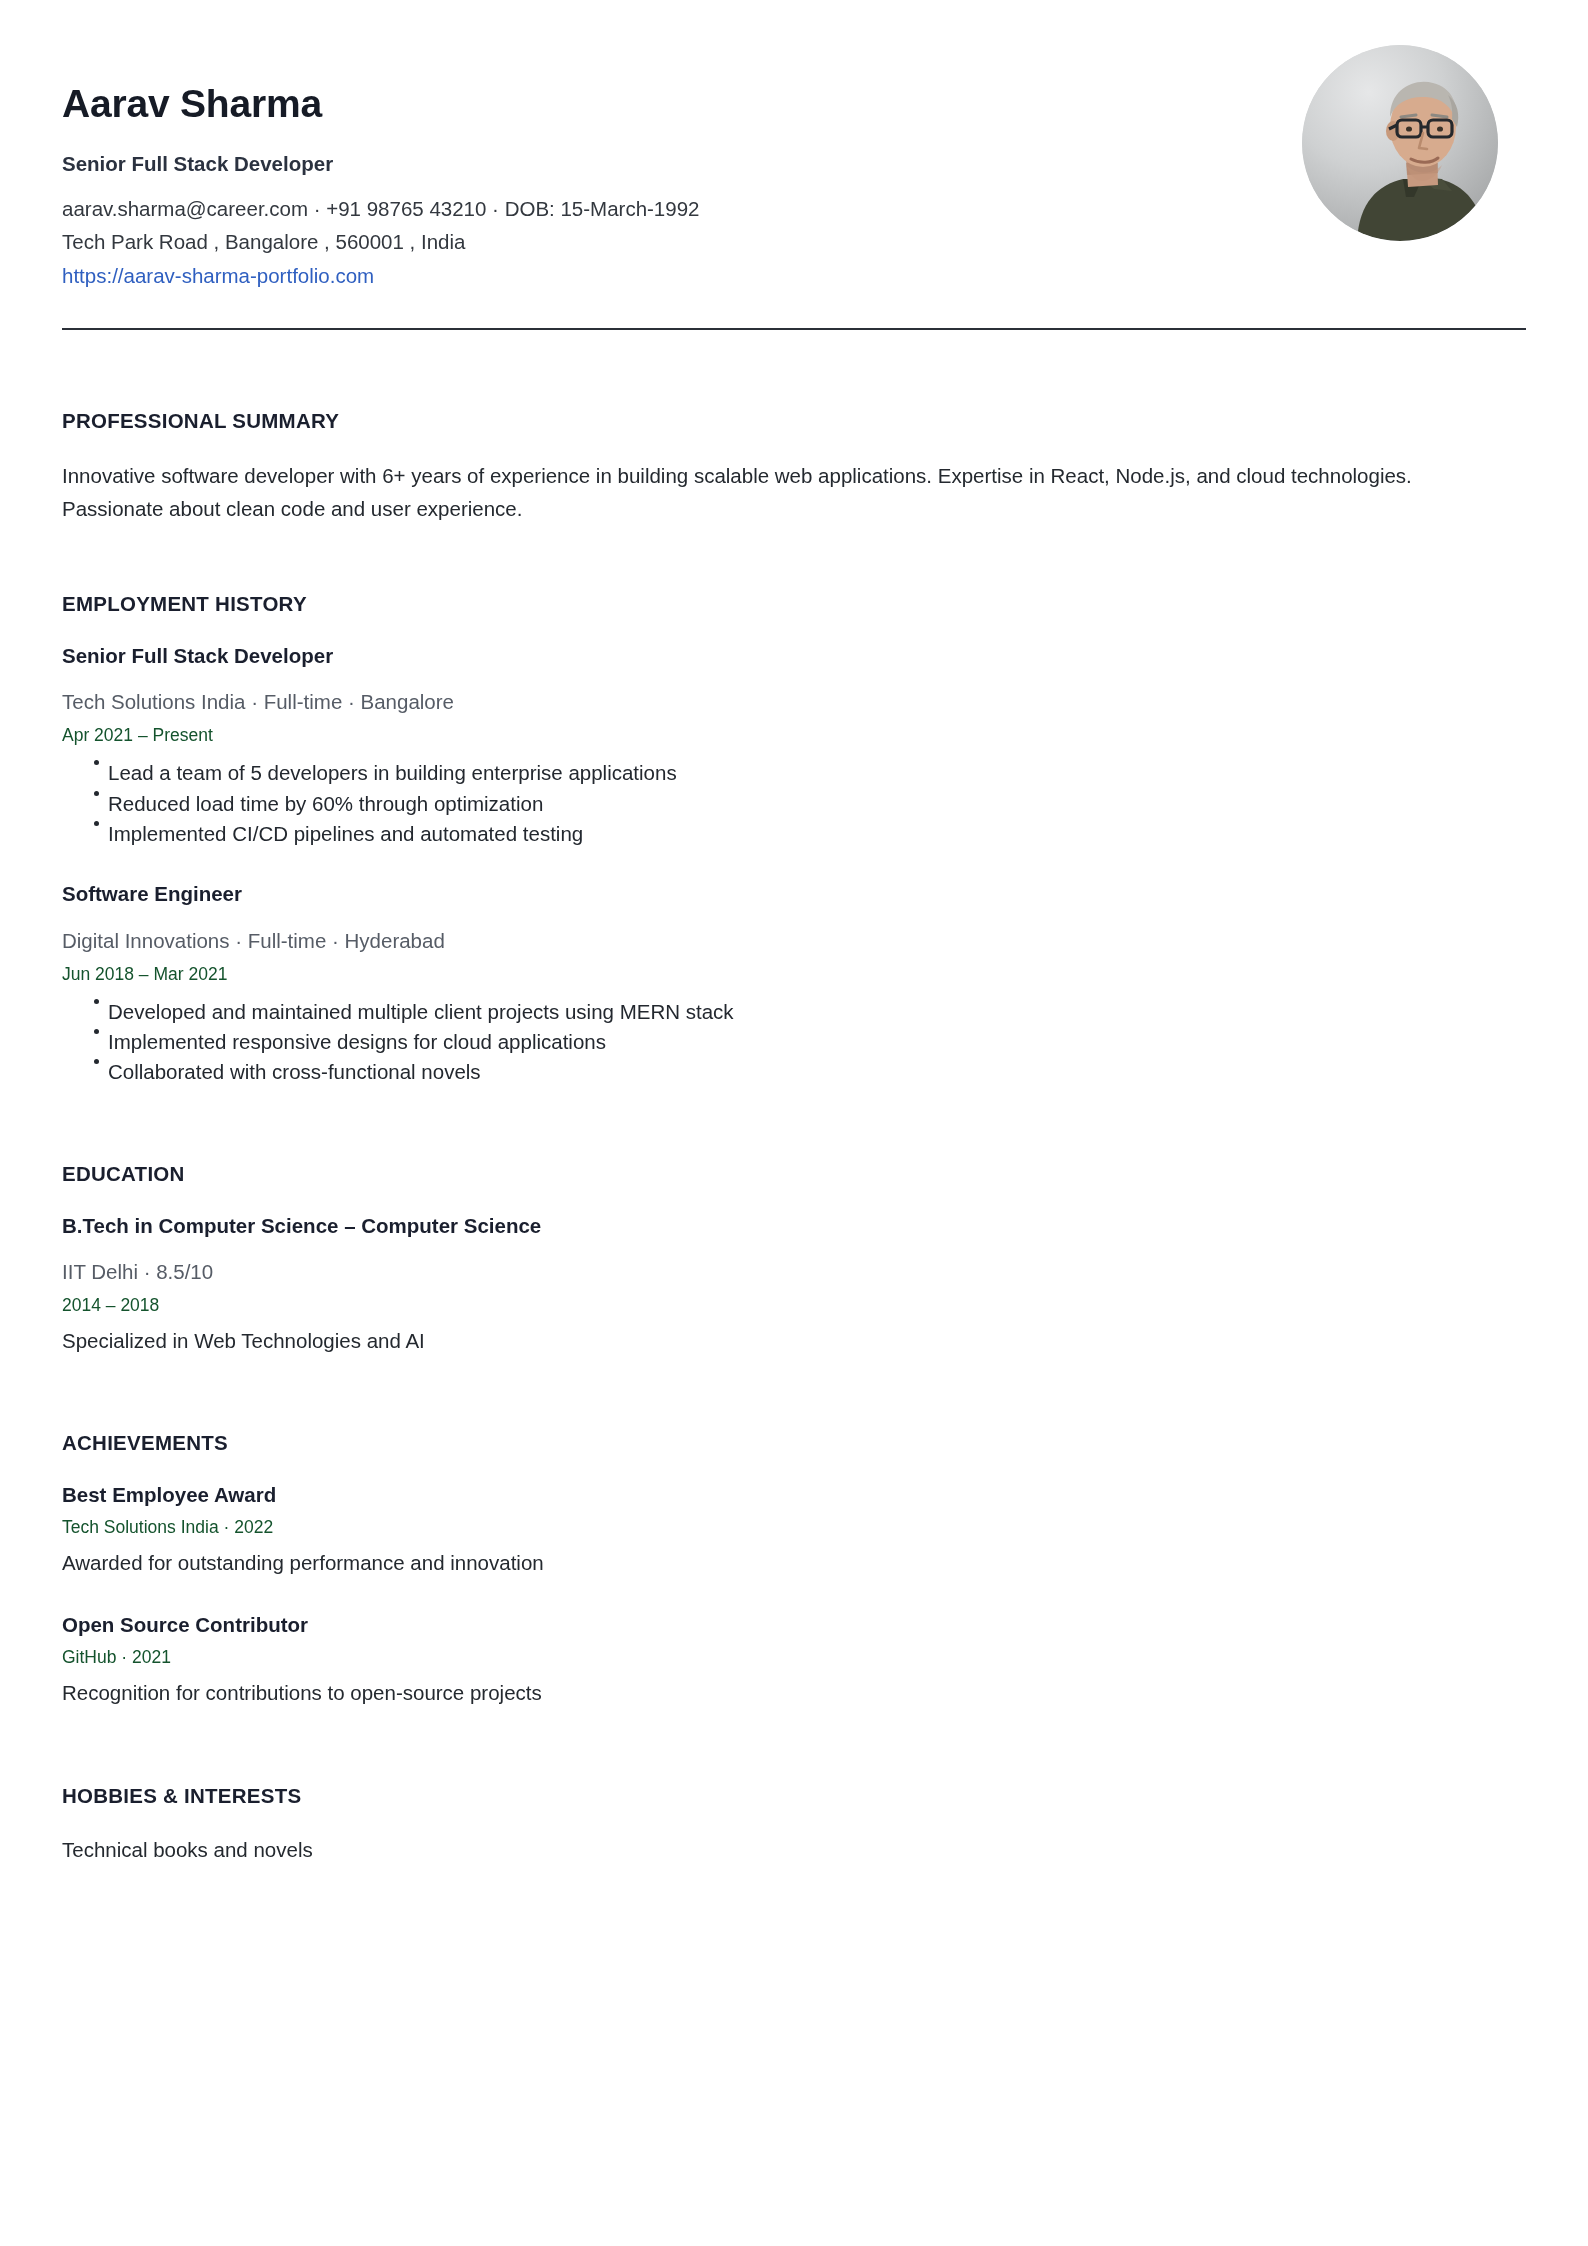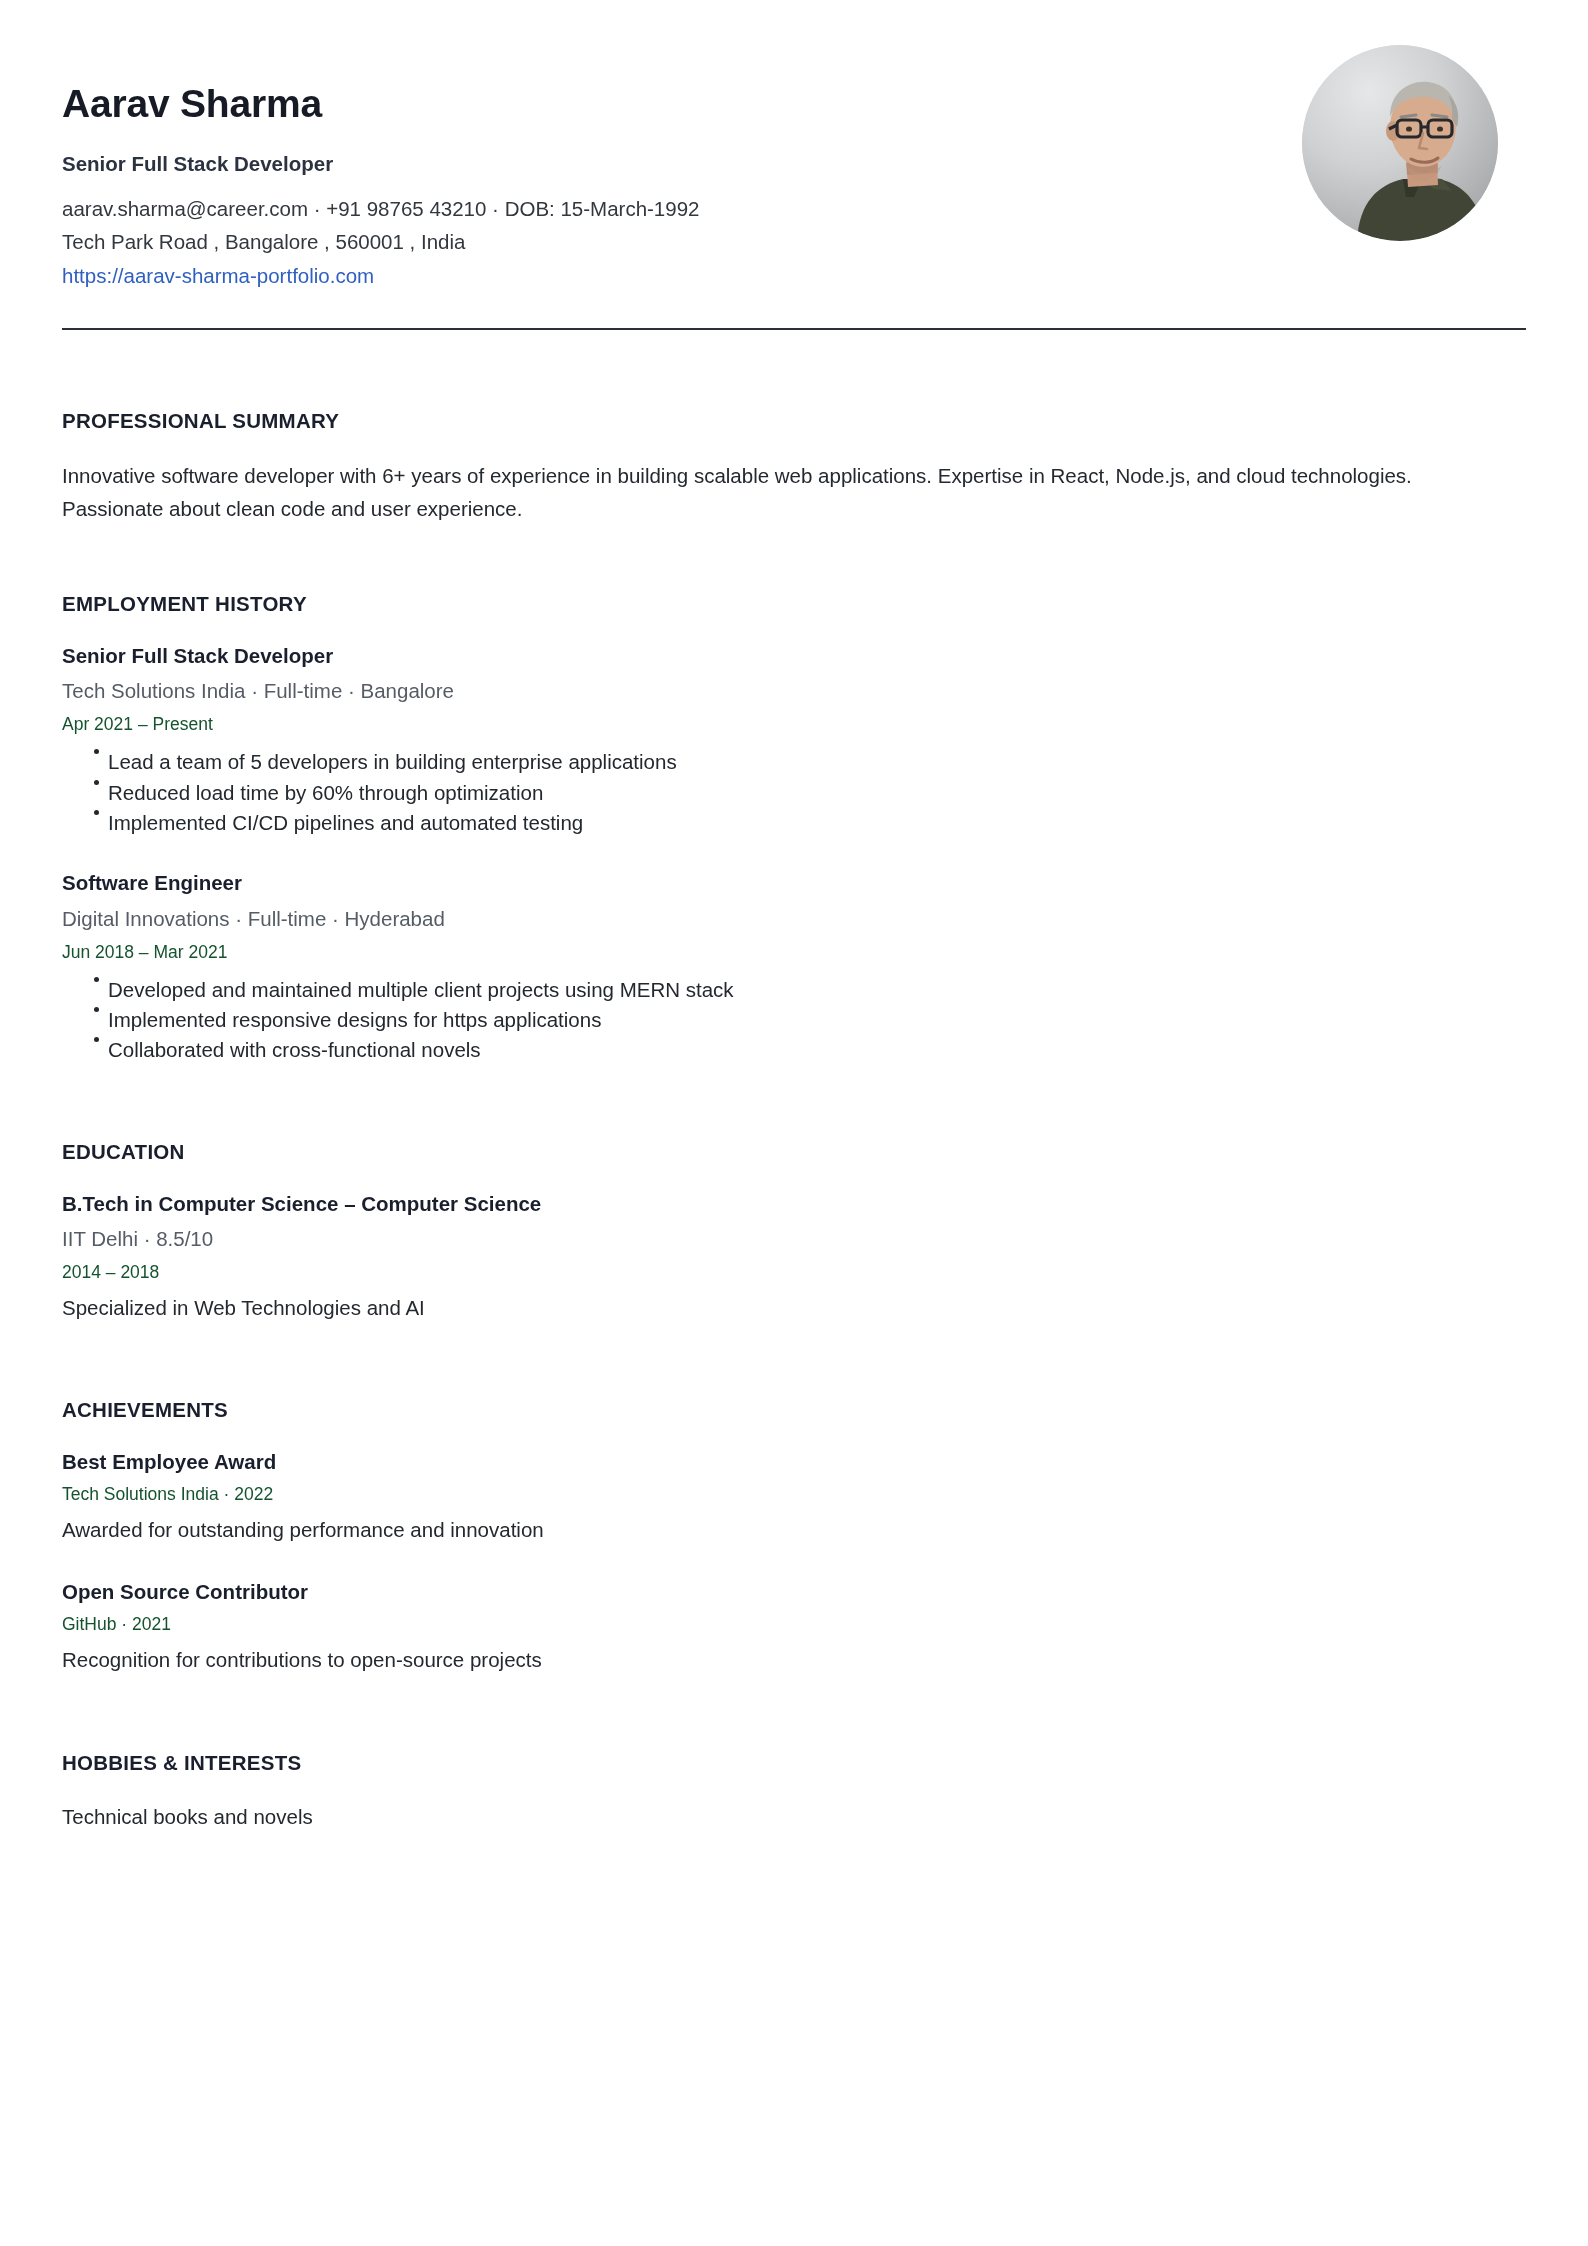--- a/index.html
+++ b/index.html
@@ -117,21 +117,21 @@
     font-size: 20.5px;
     font-weight: bold;
     color: #1a1f2e;
     line-height: 1.4;
   }
 
   .entry-meta {
     font-size: 20.5px;
     color: #565c66;
     line-height: 1.55;
-    margin-top: 5px;
+    margin-top: 16px;
   }
 
   .entry-dates {
     font-size: 17.5px;
     color: #14532d;
     line-height: 1.5;
     margin-top: 4px;
   }
 
   .entry-desc {
@@ -267,21 +267,21 @@
         <li>Implemented CI/CD pipelines and automated testing</li>
       </ul>
     </div>
 
     <div class="entry">
       <div class="entry-title">Software Engineer</div>
       <div class="entry-meta">Digital Innovations · Full-time · Hyderabad</div>
       <div class="entry-dates">Jun 2018 – Mar 2021</div>
       <ul class="bullets">
         <li>Developed and maintained multiple client projects using MERN stack</li>
-        <li>Implemented responsive designs for https applications</li>
+        <li>Implemented responsive designs for cloud applications</li>
         <li>Collaborated with cross-functional novels</li>
       </ul>
     </div>
   </div>
 
   <div class="section sec-education">
     <div class="section-head">EDUCATION</div>
     <div class="entry">
       <div class="entry-title">B.Tech in Computer Science – Computer Science</div>
       <div class="entry-meta">IIT Delhi · 8.5/10</div>

